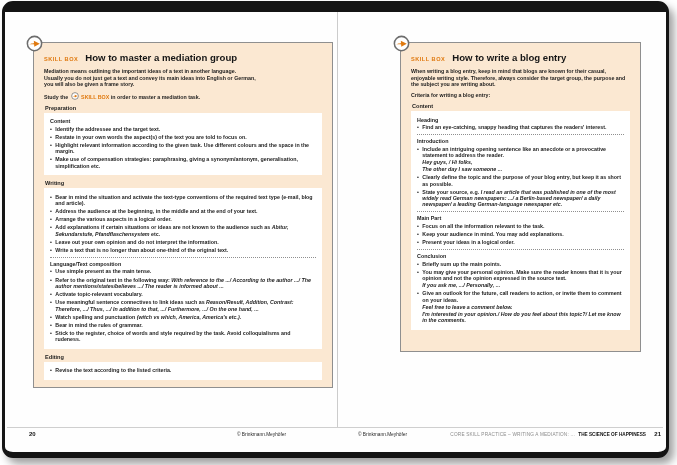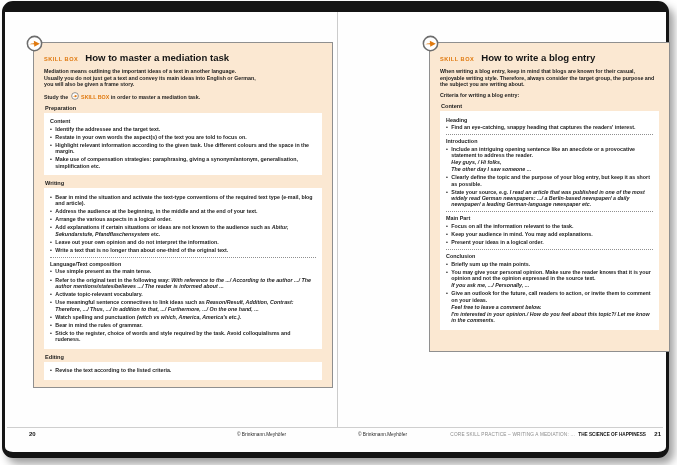--- a/index.html
+++ b/index.html
@@ -8,21 +8,21 @@
   .frame{position:absolute;left:2px;top:1px;width:667px;height:457px;box-sizing:border-box;
          border:3px solid #141414;border-top-width:11px;border-bottom-width:6px;border-radius:11px;
          background:#fefefe;box-shadow:5px 6px 9px rgba(0,0,0,.38);}
   .spread{position:absolute;left:0;top:0;width:661px;height:440px;}
   .fold{position:absolute;left:332px;top:0;width:1px;height:415px;background:#cccccc;}
   .footer-rule{position:absolute;left:2px;top:415px;width:656px;height:1px;background:#cfcfcf;}
 
   .skillbox{position:absolute;background:#fbe8d2;border:1px solid #8f8f8f;box-sizing:border-box;
             padding:8px 10px 6px;font-weight:bold;color:#1c1c1c;}
   #box-left{left:28px;top:30px;width:300px;min-height:346px;}
-  #box-right{left:395px;top:30px;width:241px;min-height:310px;margin-left:29px;}
+  #box-right{left:395px;top:30px;width:241px;min-height:310px;}
 
   .corner-icon{position:absolute;left:-8px;top:-8px;width:17px;height:17px;}
   .corner-icon svg{width:100%;height:100%;display:block;}
   .inline-icon{display:inline-block;width:8px;height:8px;vertical-align:-1.5px;margin:0 1px;}
   .inline-icon svg{width:100%;height:100%;display:block;}
 
   .sb-head{display:flex;align-items:baseline;gap:7px;margin:1px 0 5px;}
   .sb-label{font-size:5.6px;letter-spacing:.5px;color:#e0790e;}
   .sb-title{font-size:9.6px;color:#161616;}
   .sb-intro{margin:0 0 4px;font-size:5.3px;line-height:6.5px;}
@@ -58,21 +58,21 @@
 
     <div class="skillbox" id="box-left">
         <span class="corner-icon">
           <svg viewBox="0 0 20 20">
             <circle cx="10" cy="10" r="8.4" fill="#ffffff" stroke="#6d6d6d" stroke-width="1.8"></circle>
             <path fill="#e0790e" d="M3.6 11.4C6.2 9.9 9.4 9.8 9.4 9.8L9.2 6.9 16.2 10.3 9.7 13.8 9.6 11.3C9.6 11.3 6.1 10.6 3.6 11.4Z"></path>
           </svg>
         </span>
         <div class="sb-head">
           <span class="sb-label">SKILL BOX</span>
-          <span class="sb-title">How to master a mediation task</span>
+          <span class="sb-title">How to master a mediation group</span>
         </div>
         <p class="sb-intro">Mediation means outlining the important ideas of a text in another language. Usually you do not just get a text and convey its main ideas into English or German, you will also be given a frame story.</p>
         <p class="sb-lead"><span class="run">Study the </span><span class="inline-icon"><svg viewBox="0 0 20 20">
               <circle cx="10" cy="10" r="8.4" fill="#ffffff" stroke="#6d6d6d" stroke-width="1.8"></circle>
               <path fill="#e0790e" d="M3.6 11.4C6.2 9.9 9.4 9.8 9.4 9.8L9.2 6.9 16.2 10.3 9.7 13.8 9.6 11.3C9.6 11.3 6.1 10.6 3.6 11.4Z"></path>
             </svg></span><span class="run"> </span><span class="run hl">SKILL BOX</span><span class="run"> in order to master a mediation task.</span></p>
         <div class="section-header">Preparation</div>
         <div class="panel">
           <div class="subhead">Content</div>
           <div class="bullet">

